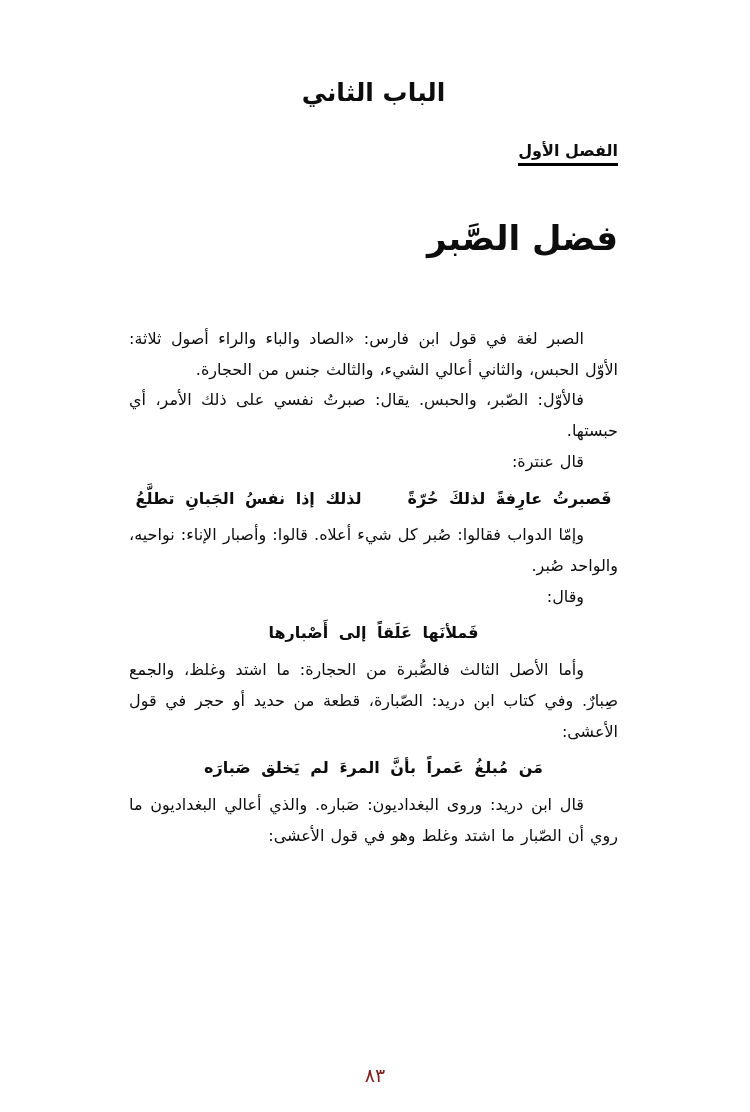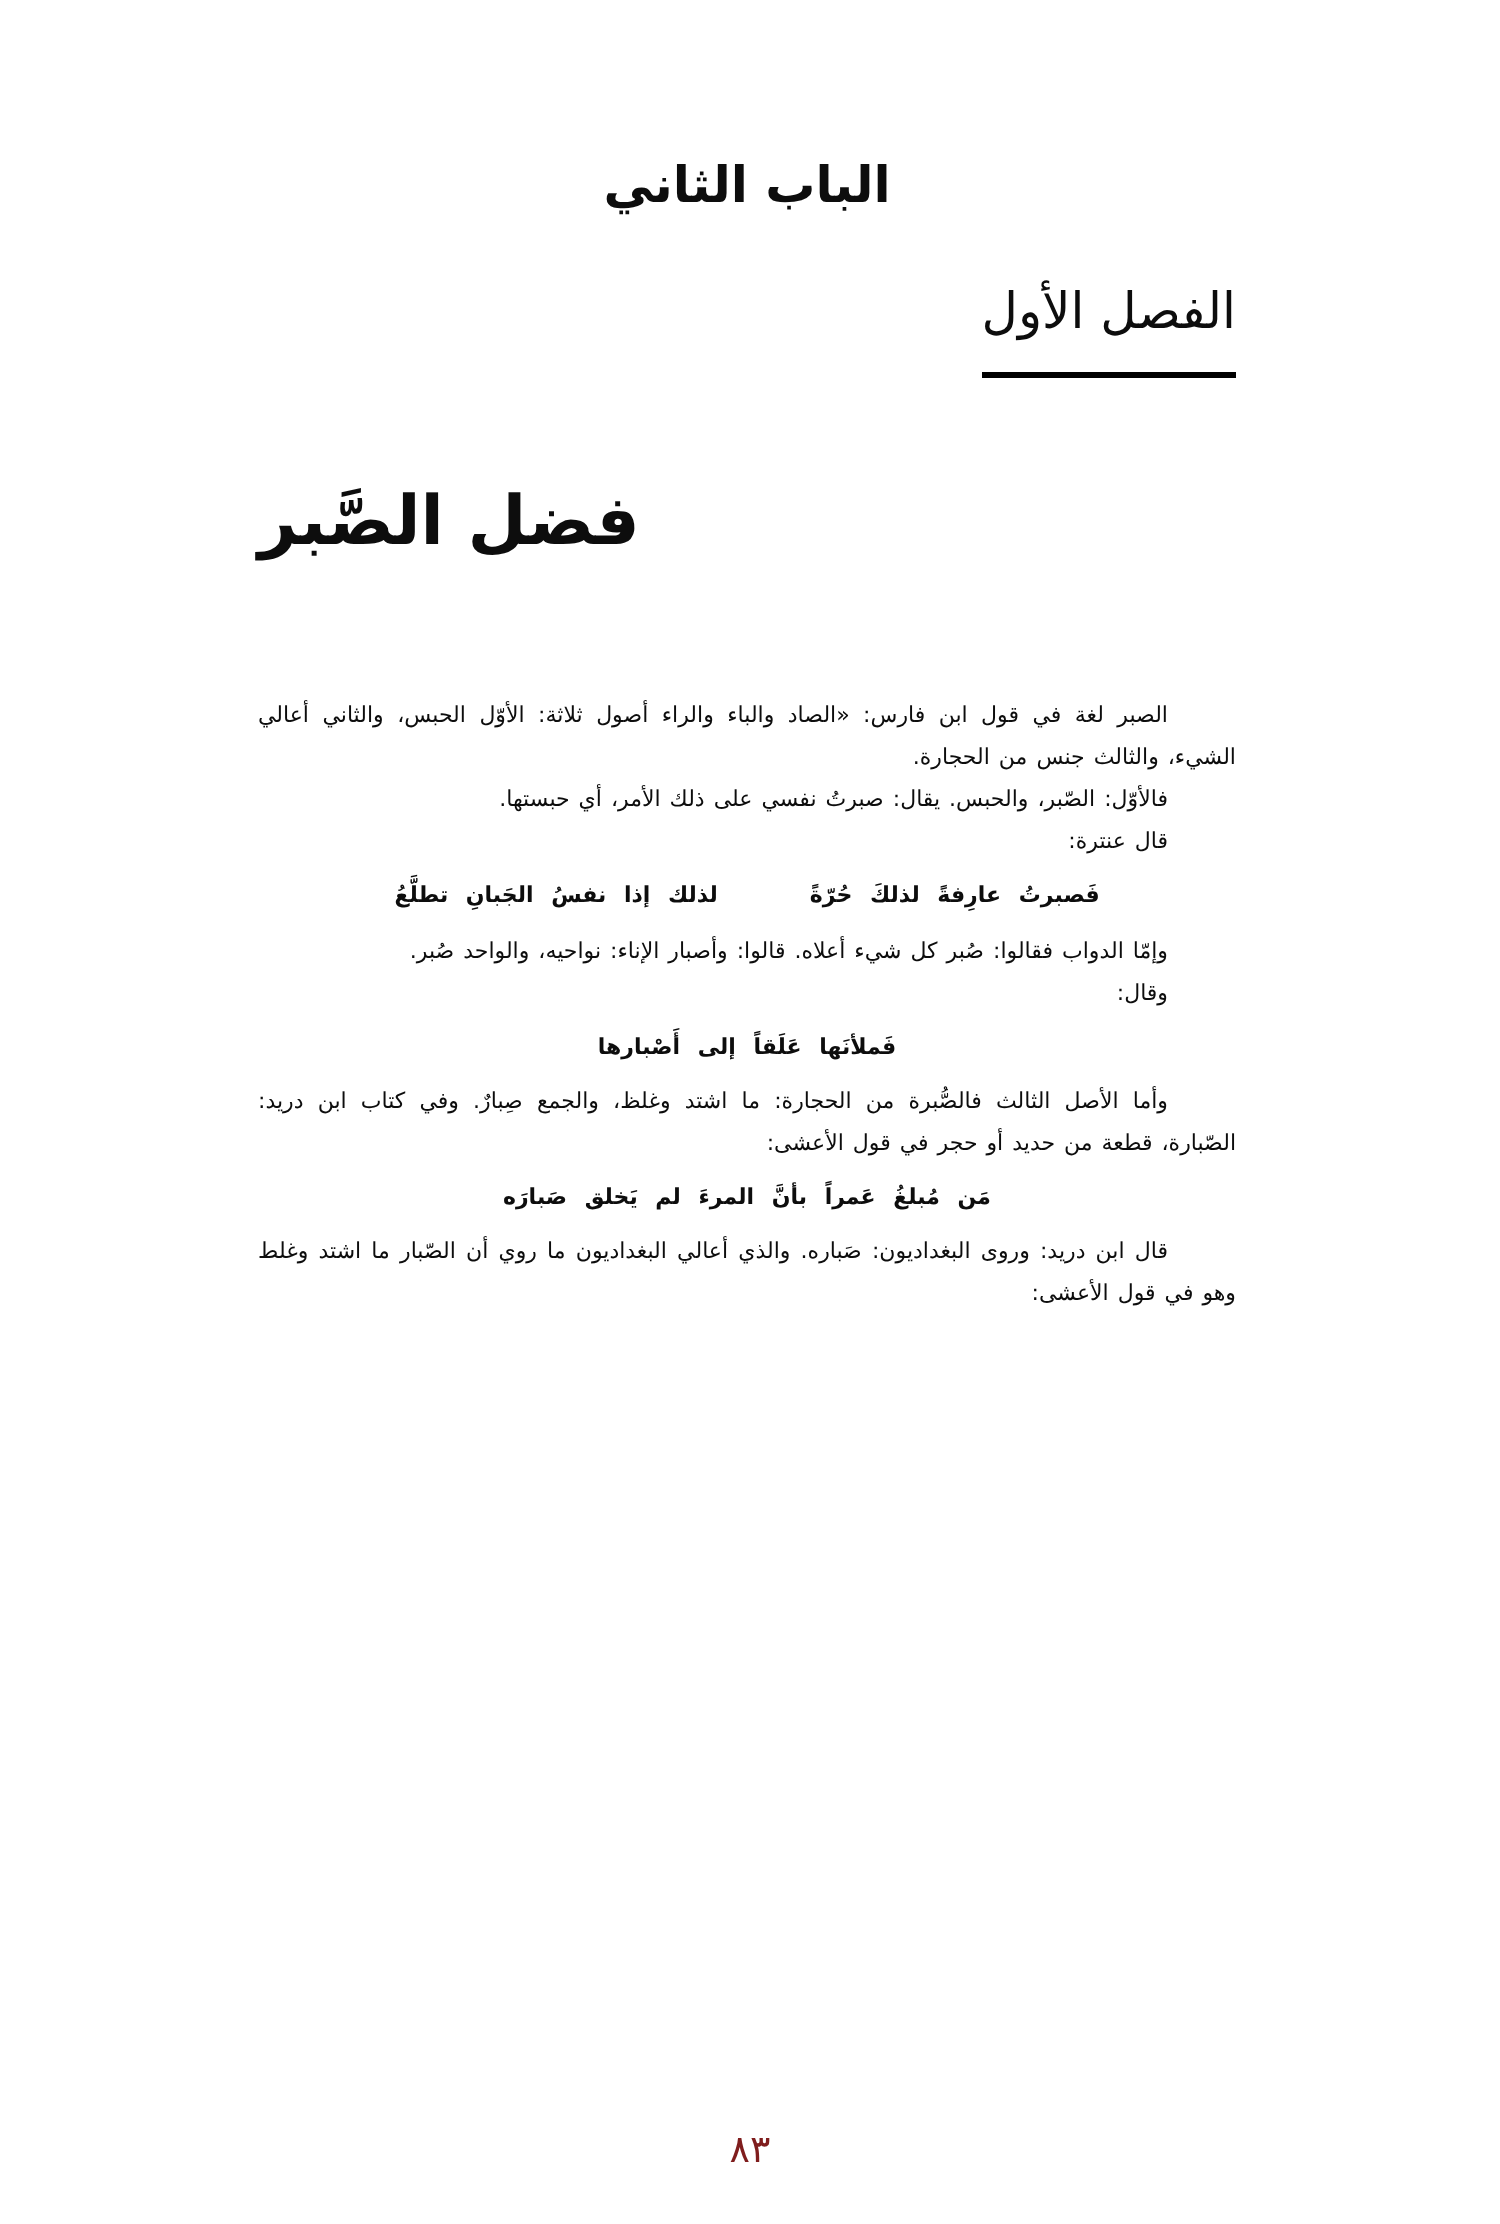--- a/index.html
+++ b/index.html
@@ -26,33 +26,33 @@
     font-weight: bold;
     margin: 18px 0 0 0;
     letter-spacing: 0;
   }
   .section-title-row {
     margin-top: 34px;
     text-align: right;
   }
   .section-title {
     display: inline-block;
-    font-size: 25px;
-    font-weight: normal;
+    font-size: 16px;
+    font-weight: bold;
     border-bottom: 3px solid #000;
-    padding-bottom: 16px;
+    padding-bottom: 3px;
   }
   .main-title {
-    text-align: left;
+    text-align: right;
     font-size: 34px;
     font-weight: bold;
     margin: 52px 0 66px 0;
   }
   .body-text {
-    font-size: 11px;
+    font-size: 16px;
     line-height: 1.92;
   }
   .para {
     margin: 0;
     text-align: justify;
     word-spacing: 1px;
   }
   .para.indent {
     text-indent: 34px;
   }

